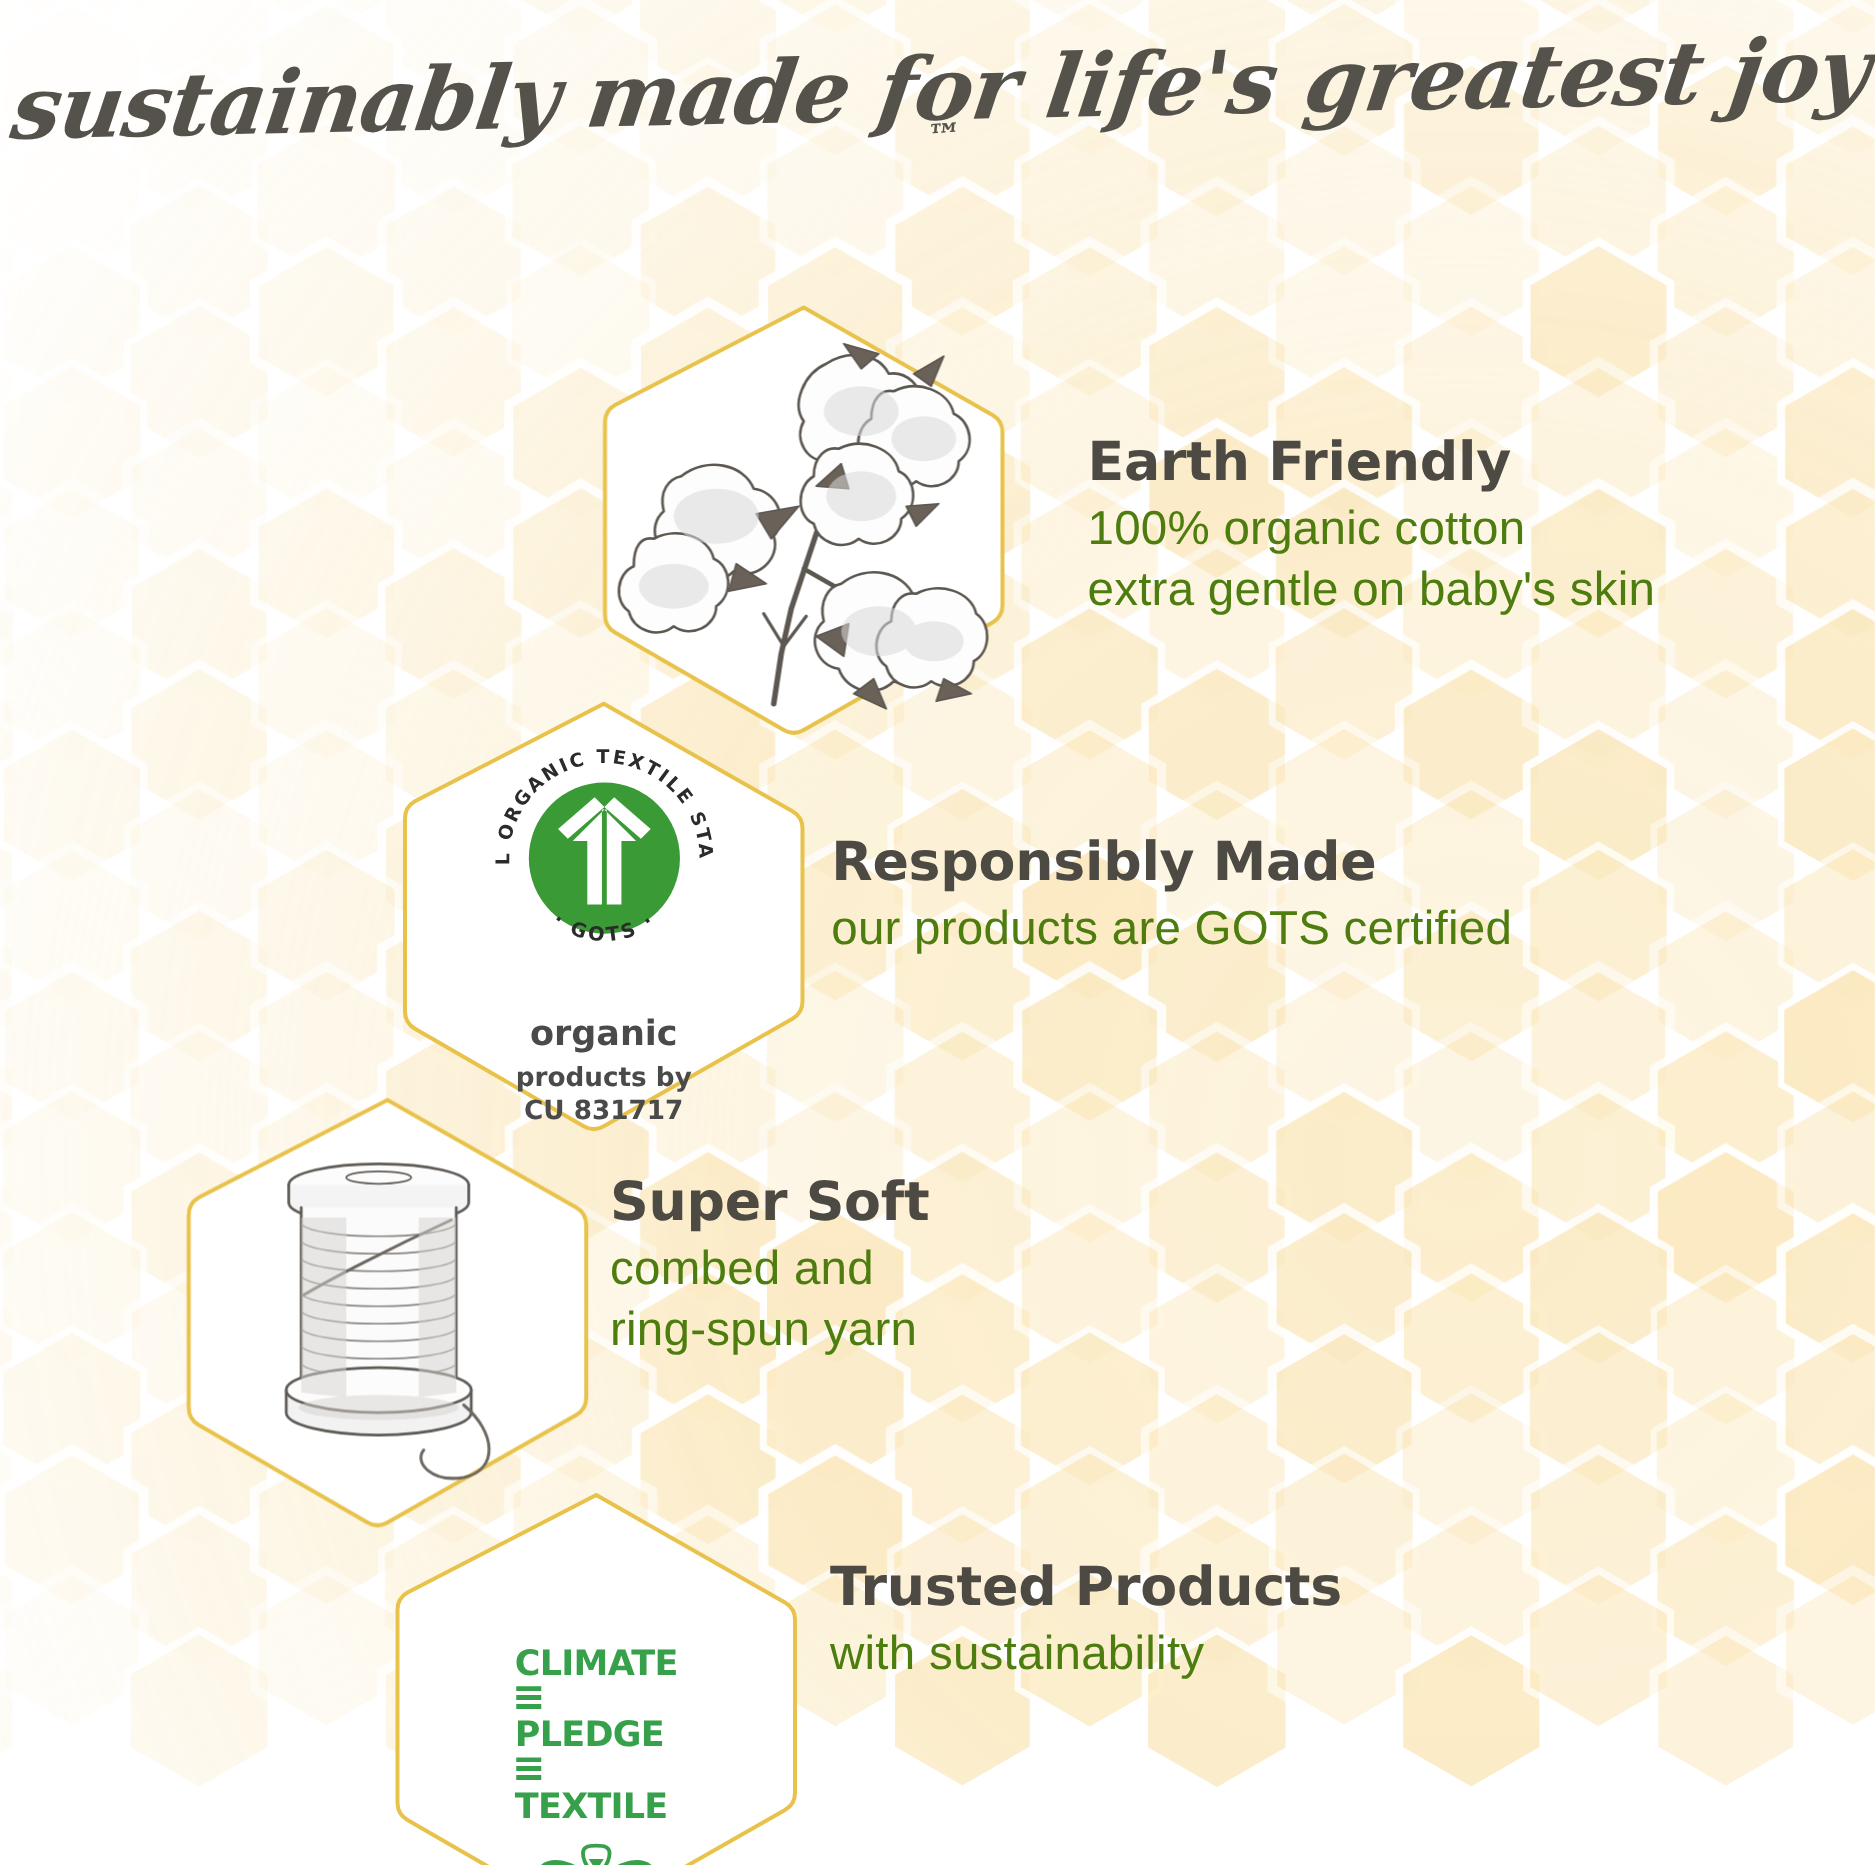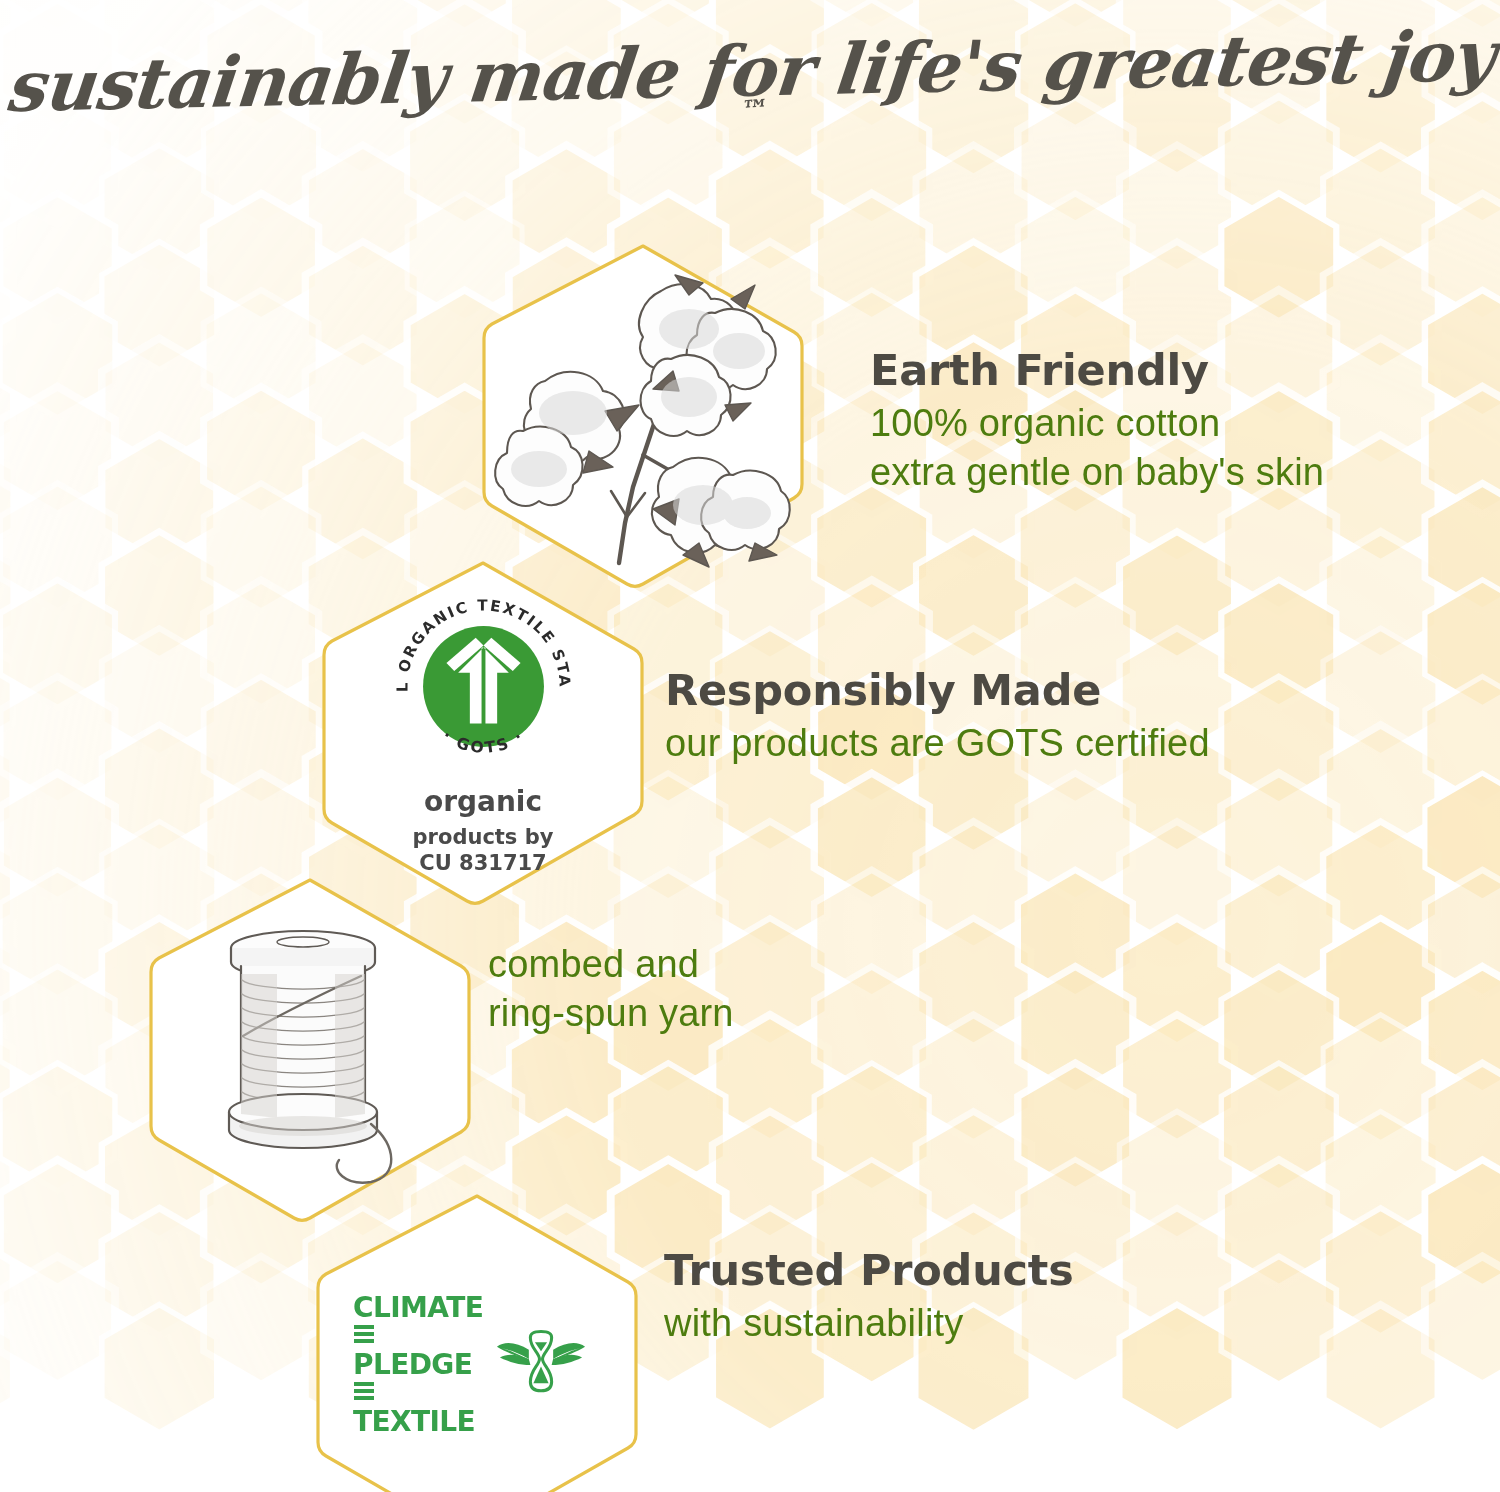--- a/index.html
+++ b/index.html
@@ -72,28 +72,28 @@
     line-height:1.28;
     white-space:nowrap;
     letter-spacing:0.2px;
   }
 
   
   .gots{position:relative;width:250px;height:265px;}
   .gots .ring{position:absolute;left:28px;top:0;width:195px;height:195px;}
   .gots .cap{
     position:absolute;left:0;width:250px;text-align:center;
-    font-family:"DejaVu Sans", sans-serif;font-weight:700;color:#4a4a4a;
+    font-family:"DejaVu Sans", sans-serif;font-weight:700;color:#4a4a4a;margin-top:25px;
   }
   .gots .cap.organic{top:196px;font-size:28px;letter-spacing:0px;}
   .gots .cap.c1{top:236px;font-size:21px;}
   .gots .cap.c2{top:262px;font-size:21px;}
 
   
-  .cpf{position:relative;width:248px;height:96px;display:flex;align-items:center;gap:12px;}
+  .cpf{position:relative;width:248px;height:96px;display:flex;align-items:center;gap:12px;flex-direction:column;}
   .cpf-words{
     font-family:"DejaVu Sans", sans-serif;
     font-weight:700;
     font-size:28px;
     line-height:1.02;
     color:#36a04a;
     letter-spacing:-0.6px;
     white-space:nowrap;
   }
   .cpf-words span{display:block;position:relative;}
@@ -552,20 +552,21 @@
           <g fill="#d6d3cf" opacity="0.5">
             <path d="M56 60 L92 60 L92 204 L56 200Z"></path>
             <path d="M150 60 L180 60 L180 200 L150 204Z"></path>
             <ellipse cx="118" cy="212" rx="64" ry="10"></ellipse>
           </g>
         </svg>
       </div>
     </div>
 
     <div class="ftext" style="left:488px;top:940px;">
+      <div class="ftitle">Super Soft</div>
       <div class="fline">combed and</div>
       <div class="fline">ring-spun yarn</div>
     </div>
   </div>
 
   <div class="feature">
 
     <div class="hex-card" style="left:312px;top:1190px;width:330px;height:350px;">
       <svg width="330" height="350" viewBox="0 0 330 350">
         <path d="M165 6 L316 92 A16 16 0 0 1 324 106 L324 244 A16 16 0 0 1 316 258

